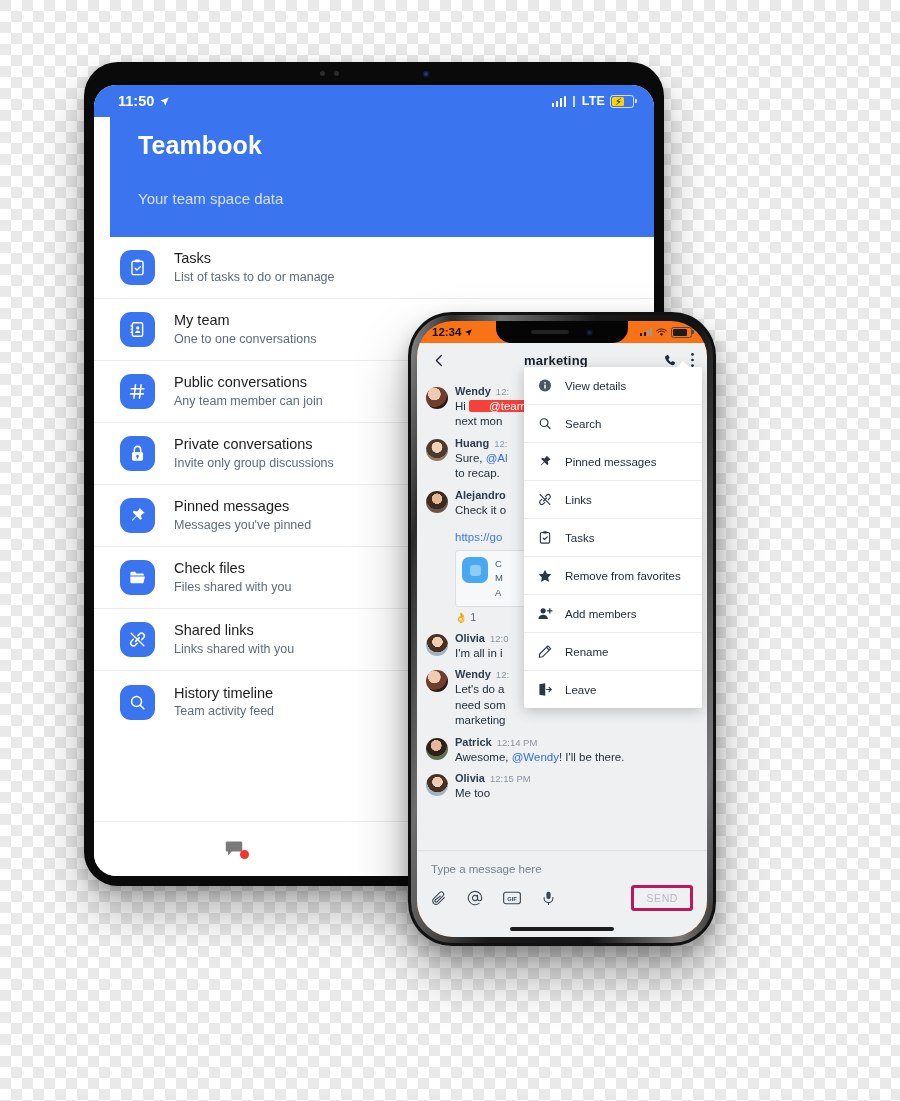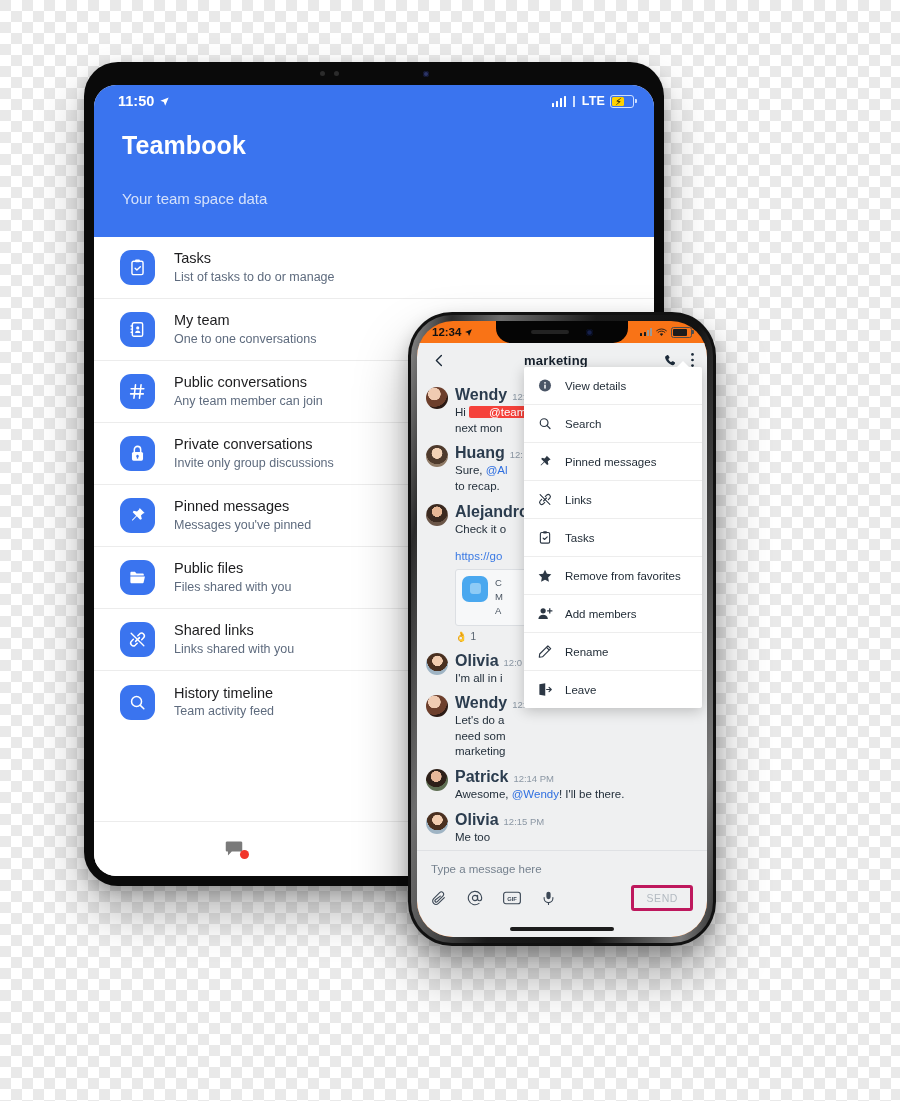--- a/index.html
+++ b/index.html
@@ -42,21 +42,21 @@
   .sig i:nth-child(1){height:4px}.sig i:nth-child(2){height:6px}
   .sig i:nth-child(3){height:8.5px}.sig i:nth-child(4){height:11px}
   .sig-bar{width:1.5px;height:11px;background:#cfe0ff;display:block;margin:0 2px;}
   .lte{font-size:12.5px;font-weight:700;letter-spacing:.2px;}
   .batt{width:22px;height:11px;border:1.4px solid #cfe0ff;border-radius:3px;position:relative;}
   .batt:after{content:"";position:absolute;right:-3.5px;top:3px;width:2px;height:4px;
     background:#cfe0ff;border-radius:0 1px 1px 0;}
   .batt-fill{position:absolute;left:1px;top:1px;bottom:1px;width:12px;background:#ffd200;border-radius:1.5px;}
   .bolt{position:absolute;left:4px;top:0px;font-size:10px;line-height:11px;color:#111;}
 
-  .t-hero{background:#3a74ef;padding:14px 28px 30px;color:#fff;}
+  .t-hero{background:#3a74ef;padding:14px 28px 30px;color:#fff;margin-left:16px;}
   .t-title{font-size:25px;font-weight:700;letter-spacing:.1px;margin:0 0 30px;}
   .t-sub{font-size:15px;color:#d4e1fb;font-weight:400;}
 
   .t-list{background:#fff;}
   .t-row{display:flex;align-items:center;gap:19px;padding:13px 26px;
     border-bottom:1px solid #ececec;box-sizing:border-box;height:62px;}
   .t-row:last-child{border-bottom:none;}
   .t-ico{width:35px;height:35px;border-radius:11px;background:#3a74ef;flex:0 0 35px;
     display:flex;align-items:center;justify-content:center;color:#fff;}
   .t-ico svg{width:19px;height:19px;display:block;}
@@ -115,21 +115,21 @@
   .msg{display:flex;gap:7px;padding:2px 9px 5px;}
   .av{width:22px;height:22px;border-radius:50%;flex:0 0 22px;margin-top:2px;
     background:#b9a79b;overflow:hidden;position:relative;}
   .av.a1{background:radial-gradient(circle at 38% 32%,#f0cbb2 0 30%,#6d3f2c 32% 62%,#2c1a14 64%);}
   .av.a2{background:radial-gradient(circle at 50% 38%,#f3d3b6 0 30%,#4e3a2c 32% 60%,#8f7a66 62%);}
   .av.a3{background:radial-gradient(circle at 50% 35%,#e8b896 0 28%,#3b2a20 30% 58%,#6b5648 60%);}
   .av.a4{background:radial-gradient(circle at 52% 36%,#f2cdb0 0 28%,#4a3020 30% 56%,#9fb4c4 58%);}
   .av.a5{background:radial-gradient(circle at 46% 34%,#e7b89a 0 28%,#2e2019 30% 55%,#5e6f53 58%);}
   .mbody{min-width:0;flex:1;}
   .mhead{display:flex;align-items:baseline;gap:5px;line-height:1.25;}
-  .mname{font-size:16px;font-weight:700;color:#2b3c4e;}
+  .mname{font-size:11px;font-weight:700;color:#2b3c4e;}
   .mtime{font-size:9.5px;color:#8b97a4;}
   .mtext{font-size:11.5px;color:#24303c;line-height:1.36;word-wrap:break-word;}
   .mention{color:#2f6fe0;}
   .mention-hl{background:#f5413a;color:#fff;border-radius:2px;padding:0 20px;}
   .link{color:#3b7ae4;}
   .card{border:1px solid #dcdfe3;background:#f7f8f9;border-radius:3px;
     padding:6px;display:flex;gap:7px;margin-top:4px;width:120px;box-sizing:border-box;}
   .card-ico{width:26px;height:26px;border-radius:7px;background:#4aa8ef;flex:0 0 26px;
     display:flex;align-items:center;justify-content:center;}
   .card-ico i{width:11px;height:11px;border-radius:3px;background:#8ecbf6;display:block;}
@@ -273,21 +273,21 @@
       </div>
 
       <div class="t-row">
         <span class="t-ico">
           <svg viewBox="0 0 24 24" fill="#fff">
               <path d="M3 6.4c0-.9.7-1.6 1.6-1.6h4.2l1.9 2.1h7.7c.9 0 1.6.7 1.6 1.6v1.1H3z"></path>
               <path d="M3 10.6h18.4L19.8 18c-.2.8-.9 1.3-1.7 1.3H4.6C3.7 19.3 3 18.6 3 17.7z"></path>
             </svg>
         </span>
         <span class="t-txt">
-          <span class="t-name">Public files</span>
+          <span class="t-name">Check files</span>
           <span class="t-desc">Files shared with you</span>
         </span>
       </div>
 
       <div class="t-row">
         <span class="t-ico">
           <svg viewBox="0 0 24 24" fill="none" stroke="#fff" stroke-width="1.9" stroke-linecap="round">
               <path d="M9.6 14.4 14.4 9.6"></path>
               <path d="M12.4 7.3 15 4.7a3.5 3.5 0 0 1 4.9 4.9l-2.6 2.6"></path>
               <path d="M11.6 16.7 9 19.3a3.5 3.5 0 0 1-4.9-4.9l2.6-2.6"></path>

